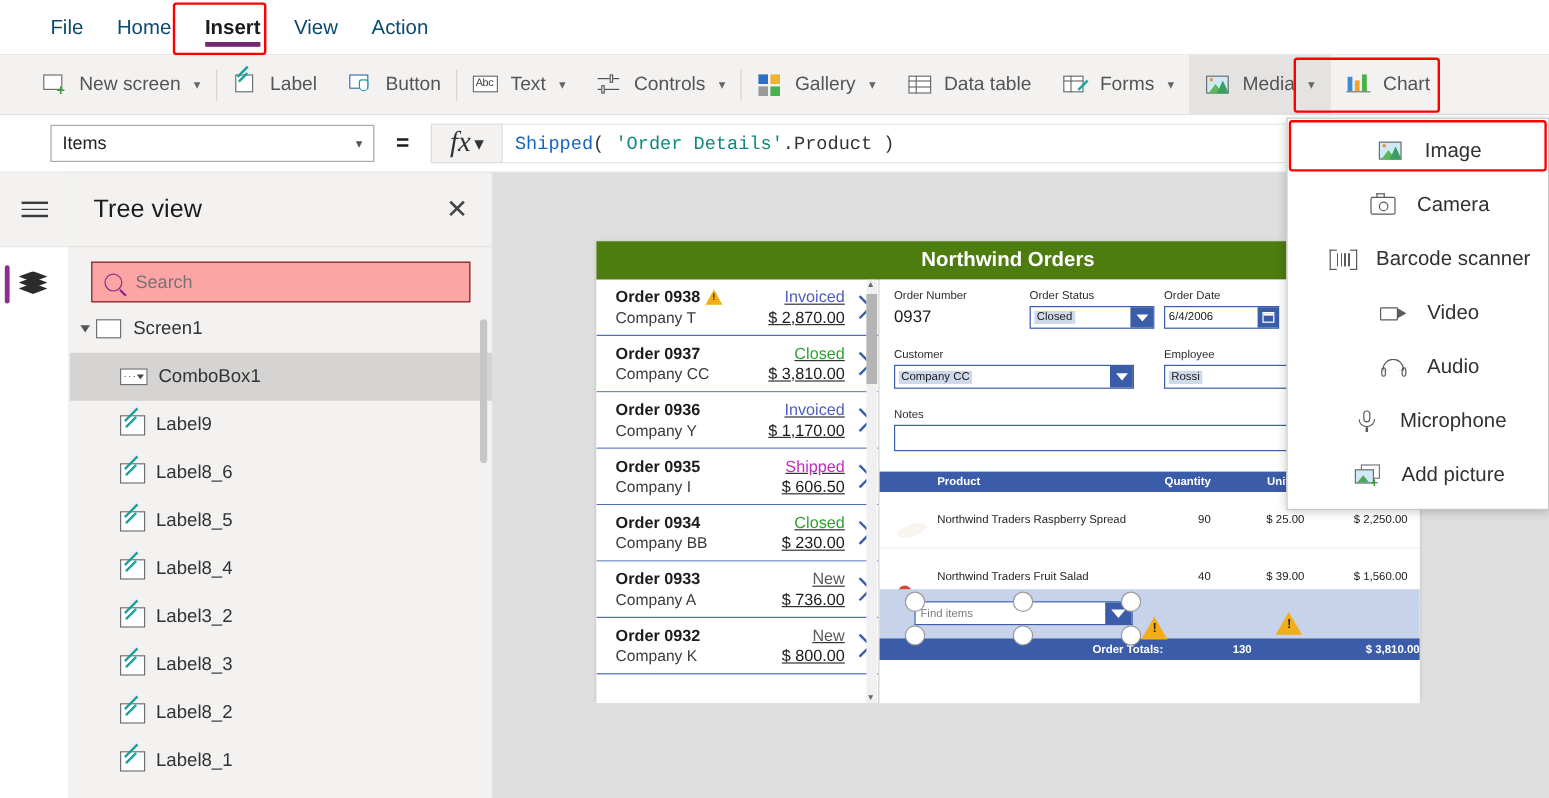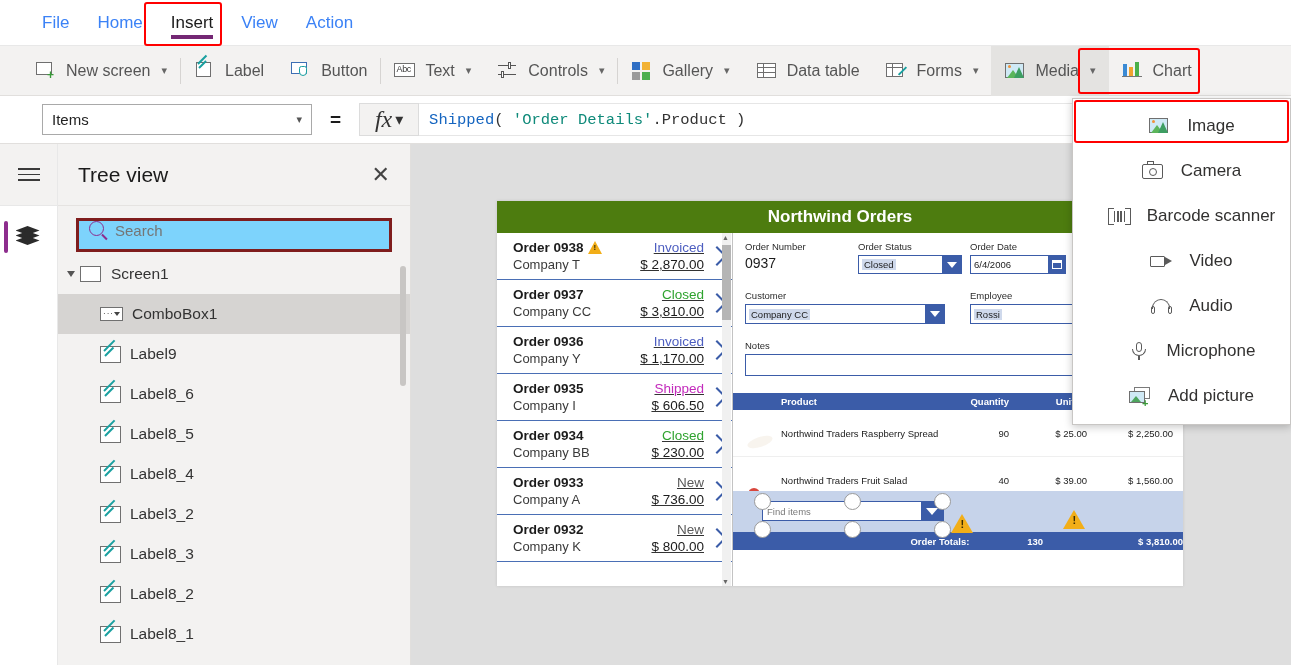--- a/index.html
+++ b/index.html
@@ -12,24 +12,24 @@
   }
   #app { position:relative; width:1291px; height:665px; }
 
   
   .menubar {
     position:absolute; left:0; top:0; width:1291px; height:46px;
     background:#fff; display:flex; align-items:center; padding-left:28px;
     border-bottom:1px solid #e8e8e8;
   }
   .menu-item {
-    font-size:17px; color:#3b82f6; padding:0 14px; height:46px;
+    font-size:17px; color:#0c4a6e; padding:0 14px; height:46px;
     display:flex; align-items:center; position:relative; cursor:pointer;
   }
-  .menu-item.active { color:#1b1b1b; font-weight:normal; }
+  .menu-item.active { color:#1b1b1b; font-weight:bold; }
   .menu-item.active .underline {
     position:absolute; left:14px; right:14px; bottom:7px; height:4px; background:#742774;
   }
   .annot-insert {
     position:absolute; left:144px; top:2px; width:78px; height:44px;
     border:2.5px solid #ff0000; border-radius:3px; pointer-events:none;
   }
 
   
   .ribbon {
@@ -171,22 +171,22 @@
   .layers i{top:0;} .layers b{top:5px;} .layers u{top:10px;}
 
   
   .tree { position:absolute; left:58px; top:144px; width:353px; bottom:0;
           background:#f3f2f1; border-right:1px solid #e1dfdd;}
   .tree-hd { height:62px; display:flex; align-items:center; justify-content:space-between;
              padding:0 20px 0 20px; border-bottom:1px solid #e5e3e1;}
   .tree-title { font-size:21px; color:#1b1b1b;}
   .close-x { font-size:22px; color:#444; cursor:pointer; line-height:1; font-weight:300;}
   .search-wrap { padding:12px 18px 14px 18px; }
-  .search-box { height:34px; background:#7dd3fc; border:3px solid #7f1d1d; display:flex;
-                align-items:flex-start; padding:0 10px; gap:9px;}
+  .search-box { height:34px; background:#fca5a5; border:1px solid #7f1d1d; display:flex;
+                align-items:center; padding:0 10px; gap:9px;}
   .search-box input { border:none; outline:none; font-size:15px; color:#555; flex:1;
                       font-family:"Liberation Sans", sans-serif; background:transparent;}
   .mag { width:15px; height:15px; border:1.7px solid #8d2d8d; border-radius:50%; position:relative;}
   .mag::after { content:""; position:absolute; right:-5px; bottom:-3px; width:7px; height:1.8px;
                 background:#8d2d8d; transform:rotate(45deg);}
   .tree-list { position:absolute; left:0; right:0; top:110px; bottom:0; overflow:hidden;}
   .tnode { height:40px; display:flex; align-items:center; font-size:15.5px; color:#333;
            cursor:pointer; padding-left:10px;}
   .tnode.sel { background:#d6d4d2; }
   .tri { width:0; height:0; border-left:6px solid #555; border-top:4px solid transparent;

